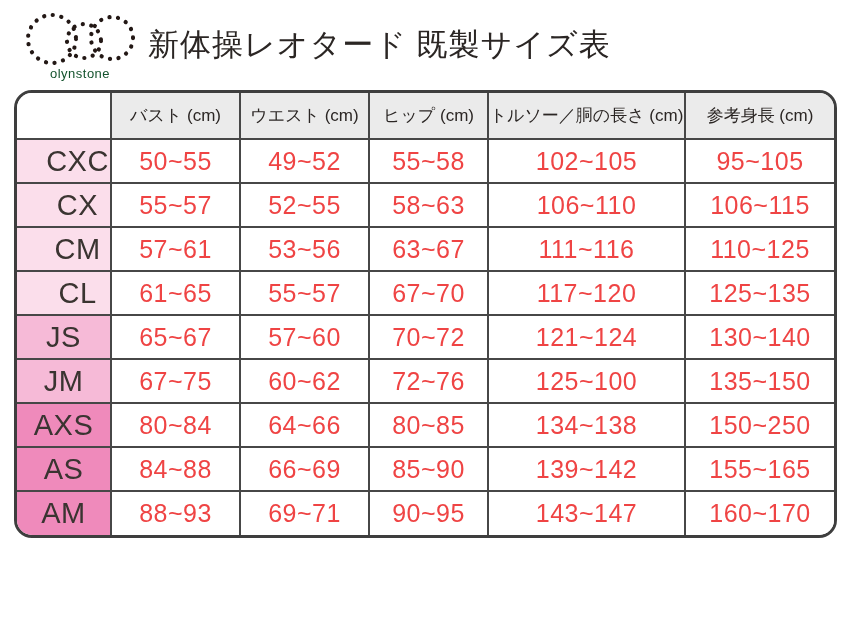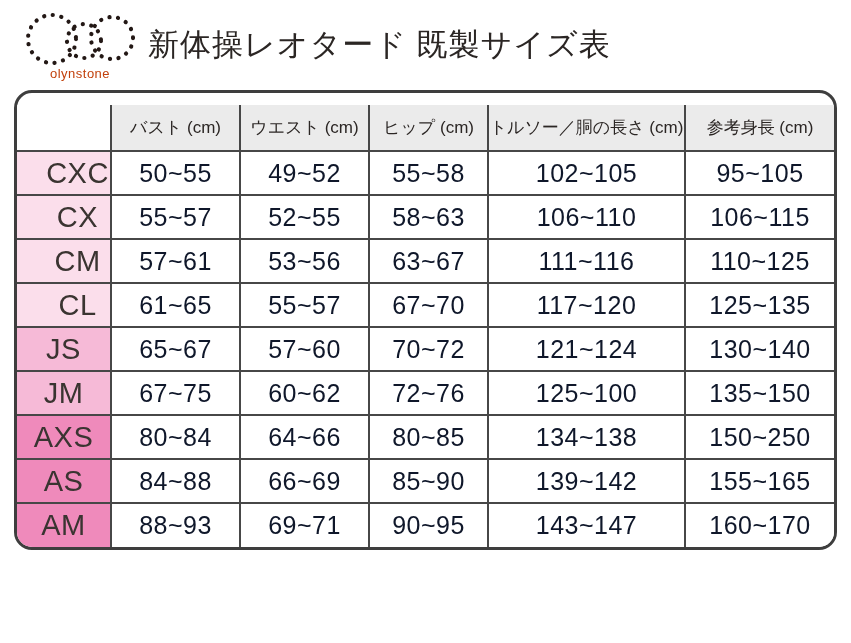--- a/index.html
+++ b/index.html
@@ -17,21 +17,21 @@
     position: absolute; top: 0; left: 0; right: 0; height: 90px;
     display: flex; align-items: center;
   }
   .logo {
     position: absolute; left: 16px; top: 4px;
     width: 122px; height: 82px;
     display: flex; flex-direction: column; align-items: center;
   }
   .logo svg { display: block; }
   .logo-text {
-    font-size: 13px; color: #c2410c; letter-spacing: 0.5px;
+    font-size: 13px; color: #14532d; letter-spacing: 0.5px;
     margin-top: -8px; margin-left: 6px;
   }
   .page-title {
     position: absolute; left: 148px; top: 0; height: 90px;
     display: flex; align-items: center;
     font-size: 31px; font-weight: 500; color: #2b2624;
     letter-spacing: 1px; white-space: nowrap;
   }
 
   
@@ -40,21 +40,20 @@
     width: 817px;
     border: 3px solid #3e3e3e;
     border-radius: 18px;
     overflow: hidden;
     background: #ffffff;
   }
   table.size-table {
     width: 817px;
     table-layout: fixed;
     border-collapse: collapse;
-    margin-top: 12px;
   }
   .size-table th, .size-table td {
     border: 2px solid #474747;
     text-align: center; vertical-align: middle;
     font-weight: normal;
     overflow: hidden; white-space: nowrap;
   }
   .size-table tr > *:first-child { border-left: none; }
   .size-table tr > *:last-child  { border-right: none; }
   .size-table thead tr > *       { border-top: none; }
@@ -71,21 +70,21 @@
 
   .size-table tbody th.row-label {
     font-size: 29px; color: #3a3431; letter-spacing: 0.5px;
   }
   .row-label.group-child  { background: #fbdeeb; padding-left: 28px; }
   .row-label.group-junior { background: #f6bad7; }
   .row-label.group-adult  { background: #ef8abb; }
 
   .size-table tbody td {
     background: #ffffff;
-    font-size: 25px; color: #0f172a; letter-spacing: 0.5px;
+    font-size: 25px; color: #ef4444; letter-spacing: 0.5px;
   }
 </style>
 </head>
 <body>
 
 <div class="page">
 
   <div class="header">
     <div class="logo">
       <svg width="122" height="70" viewBox="0 0 122 70">

